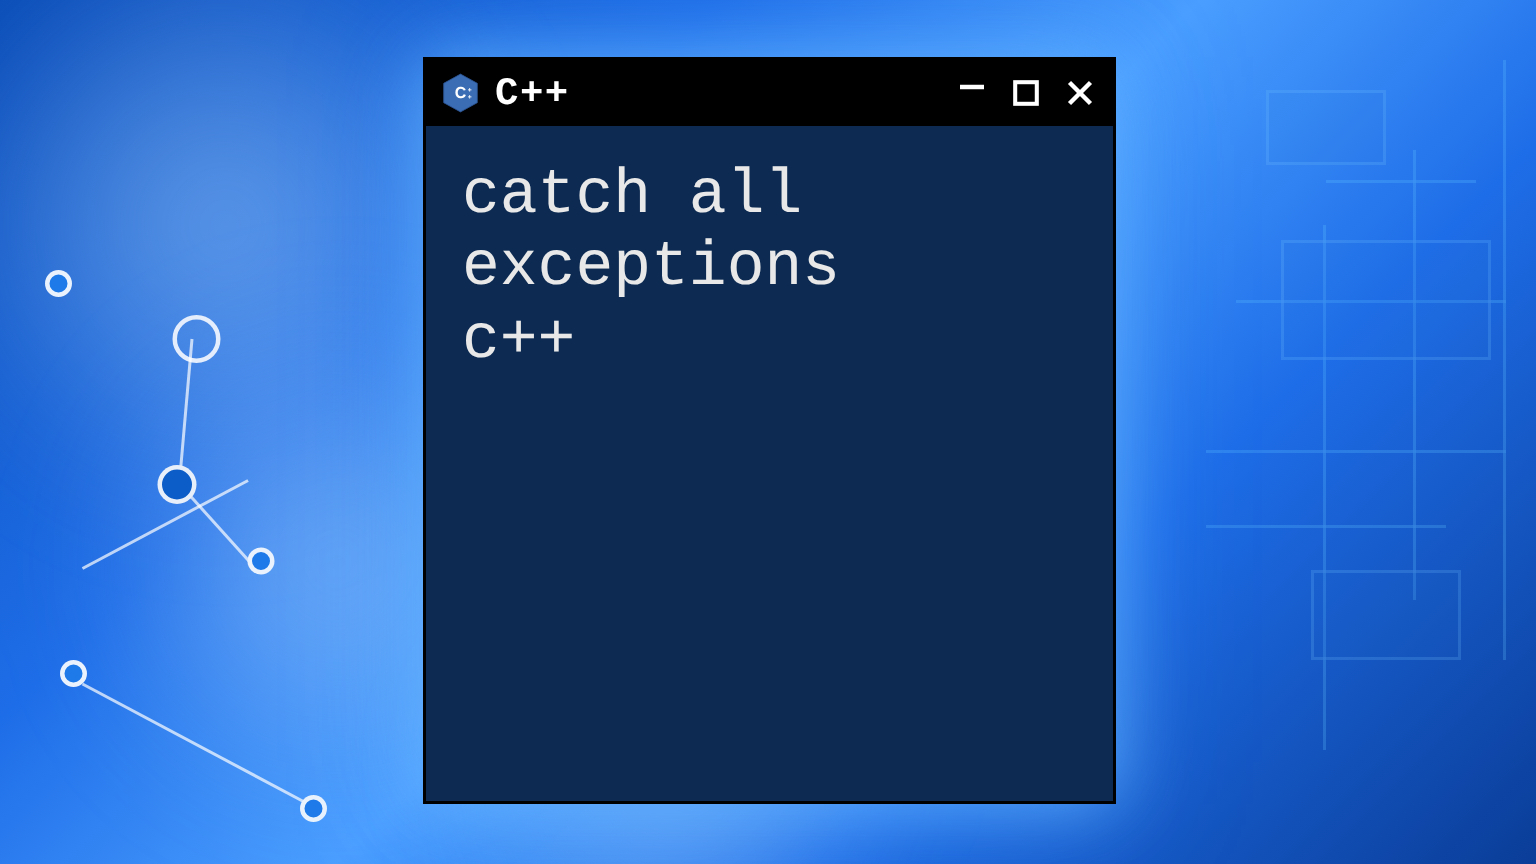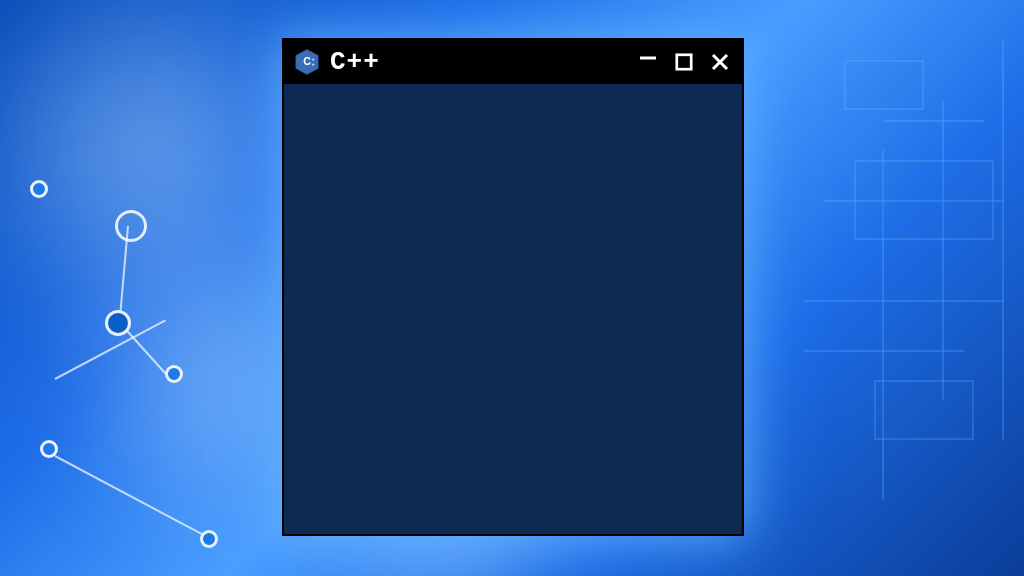--- a/index.html
+++ b/index.html
@@ -264,13 +264,18 @@
           </svg>
       </div>
       <div class="win-btn win-btn-close">
         <svg width="20" height="20" viewBox="0 0 20 20">
             <line x1="3" y1="3" x2="17" y2="17" stroke="#fff" stroke-width="3"></line>
             <line x1="17" y1="3" x2="3" y2="17" stroke="#fff" stroke-width="3"></line>
           </svg>
       </div>
     </div>
   </div>
+  <div class="window-body">
+    <div class="code-text">catch all
+exceptions
+c++</div>
+  </div>
 </div>
 
 </body></html>

